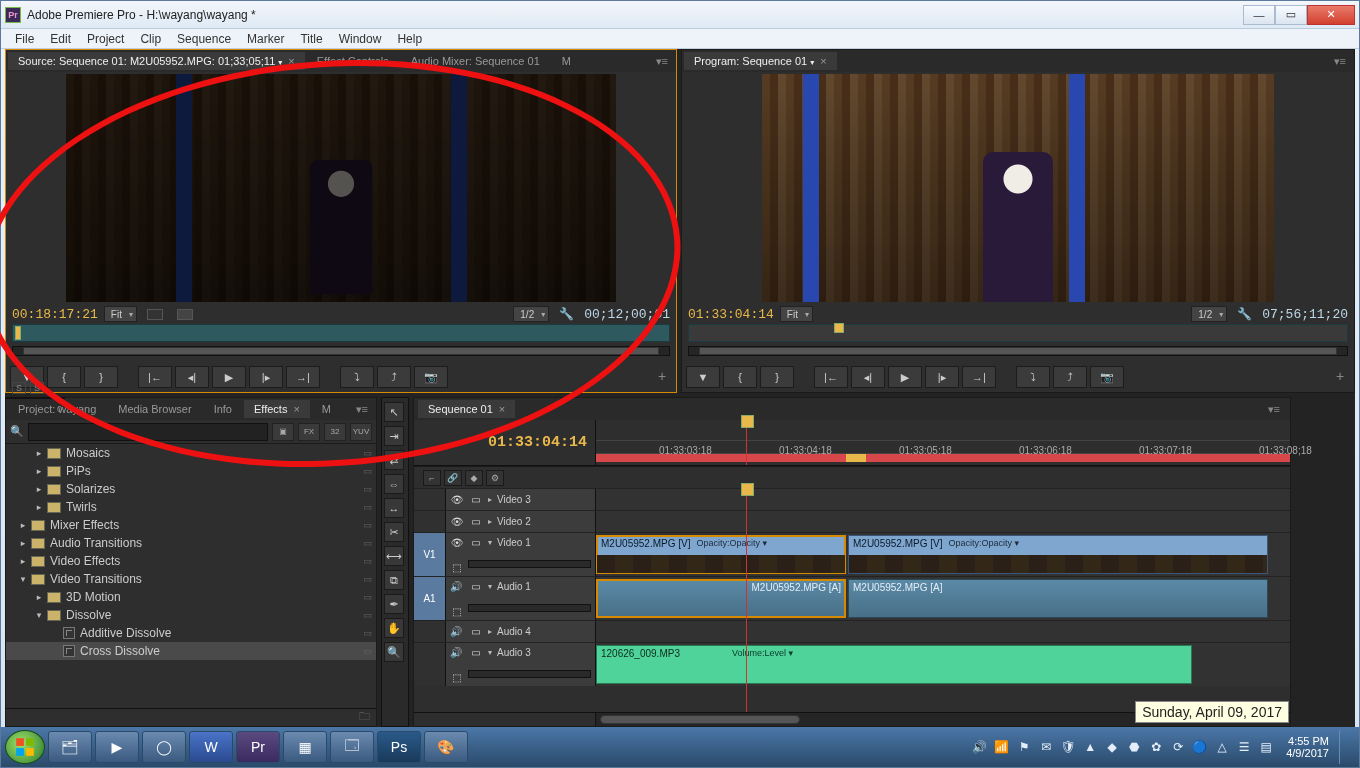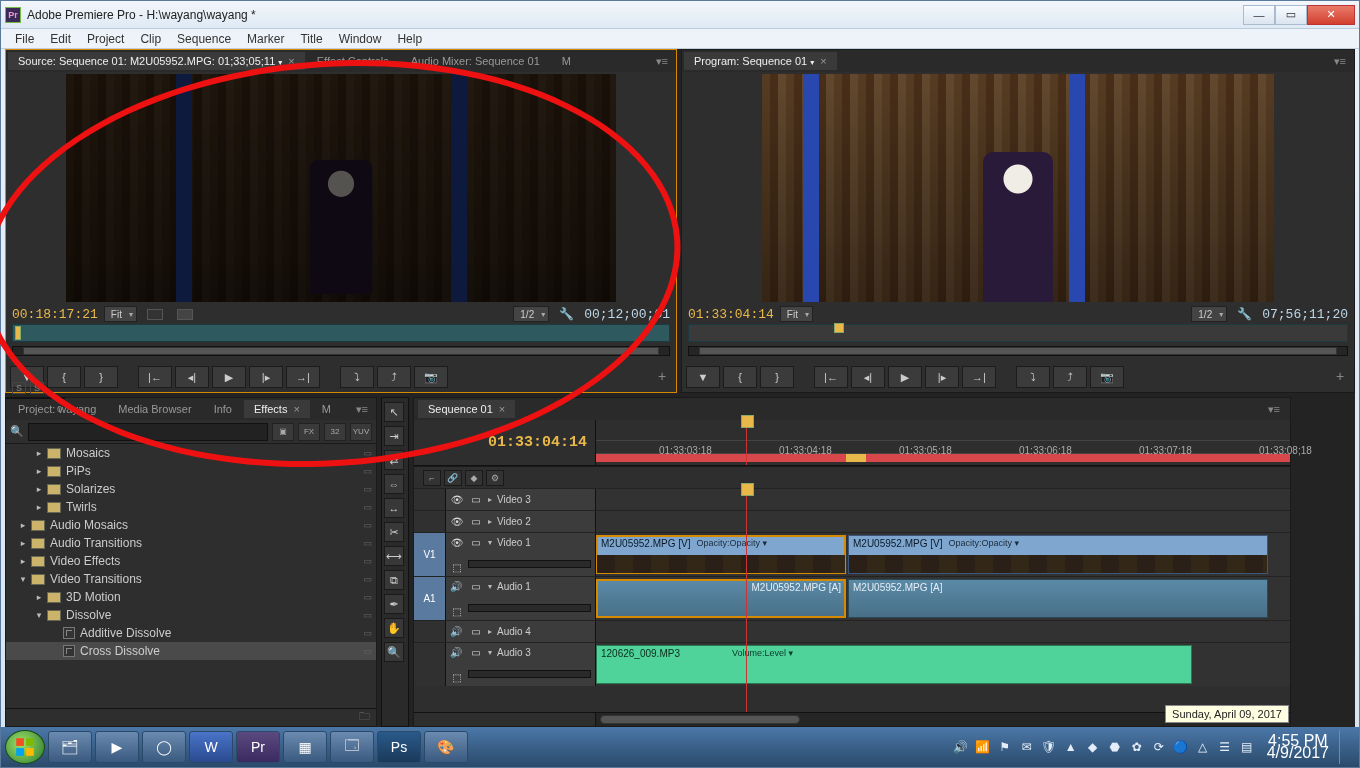--- a/index.html
+++ b/index.html
@@ -106,22 +106,22 @@
 .pillar { position:absolute; top:0;bottom:0;width:16px;background:#2848b0; }
 .figure { position:absolute; width:70px;height:150px; left:50%; bottom:0; transform:translateX(-50%); background:radial-gradient(circle at 50% 18%,#f0ede6 0 14px,transparent 15px), linear-gradient(#2a1a3a,#2a1a3a); border-radius:10px 10px 0 0;}
 .red-circle { position:absolute; border:6px solid #e11; border-radius:50%; pointer-events:none; z-index:50; }
 
 
 .taskbar { position:absolute; left:0;right:0;bottom:0;height:40px; background:linear-gradient(#4b77a8,#2a4a6a); display:flex; align-items:center; padding:0 4px;}
 .start { width:40px;height:34px;border-radius:50%;background:radial-gradient(circle at 40% 40%,#9fe26a,#2a7a2a);border:1px solid #1a4a1a; display:flex;align-items:center;justify-content:center; }
 .tb-item { width:44px;height:32px;margin-left:3px;background:linear-gradient(#6a8ab0,#3a5a80);border:1px solid #2a4a6a;border-radius:3px;display:flex;align-items:center;justify-content:center;color:#fff;font-size:14px;}
 .tray { margin-left:auto; display:flex; align-items:center; gap:6px; color:#fff; font-size:11px; padding-right:6px;}
 .tray .ic { width:16px;height:16px;display:flex;align-items:center;justify-content:center;font-size:12px;color:#e5eef8;}
-.clock { text-align:center; line-height:12px; font-size:16px; padding-left:6px;}
-.tooltip { position:absolute; background:#ffffe1; color:#222; border:1px solid #888; padding:2px 6px; font-size:11px; z-index:60; }
+.clock { text-align:right; line-height:12px; font-size:11px; padding-left:6px;}
+.tooltip { position:absolute; background:#ffffe1; color:#222; border:1px solid #888; padding:2px 6px; font-size:14px; z-index:60; }
 
 .iconbox{width:16px;height:11px;display:inline-block;background:#333;border:1px solid #555;margin:0 4px;}
 .wrench{color:#ccc;font-size:12px;margin:0 4px;}
 
 .opt-row{height:22px;display:flex;align-items:center;gap:6px;padding:0 6px;border-top:1px solid #1a1a1a;}
 
 .tl-curtime{color:#e9b84a;font-family:"Courier New",monospace;font-size:15px;font-weight:bold;}
 .smallbtns{display:flex;gap:3px;padding:3px;}
 .smallbtns .b{width:18px;height:16px;background:#333;border:1px solid #1a1a1a;display:flex;align-items:center;justify-content:center;font-size:9px;color:#aaa;}
 </style>
@@ -285,21 +285,21 @@
           </div>
           <div class="tree-row lev2">
             <span class="disclose">▸</span>
             <span class="foldericon"></span>
             <span>Twirls</span>
             <span style="margin-left:auto;color:#666;font-size:9px">▭</span>
           </div>
           <div class="tree-row lev1">
             <span class="disclose">▸</span>
             <span class="foldericon"></span>
-            <span>Audio Mosaics</span>
+            <span>Mixer Effects</span>
             <span style="margin-left:auto;color:#666;font-size:9px">▭</span>
           </div>
           <div class="tree-row lev1">
             <span class="disclose">▸</span>
             <span class="foldericon"></span>
             <span>Audio Transitions</span>
             <span style="margin-left:auto;color:#666;font-size:9px">▭</span>
           </div>
           <div class="tree-row lev1">
             <span class="disclose">▸</span>

